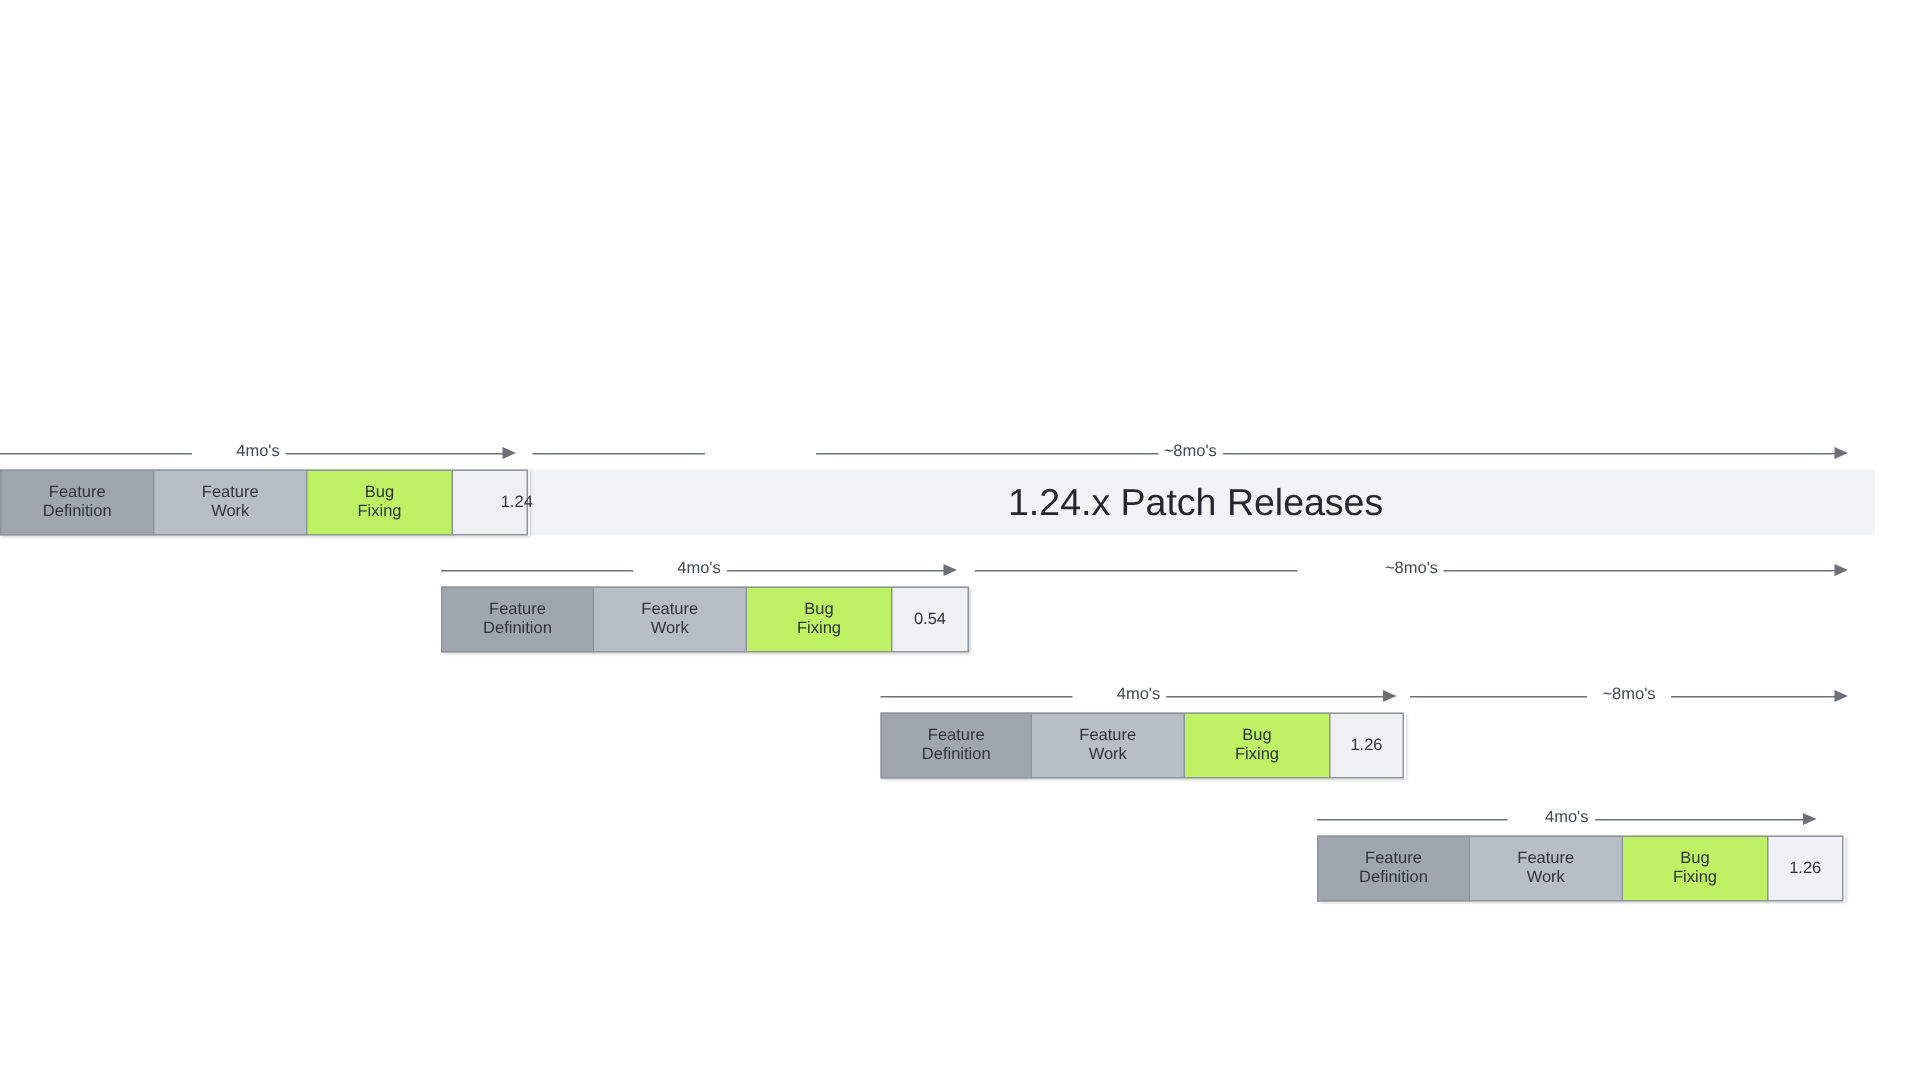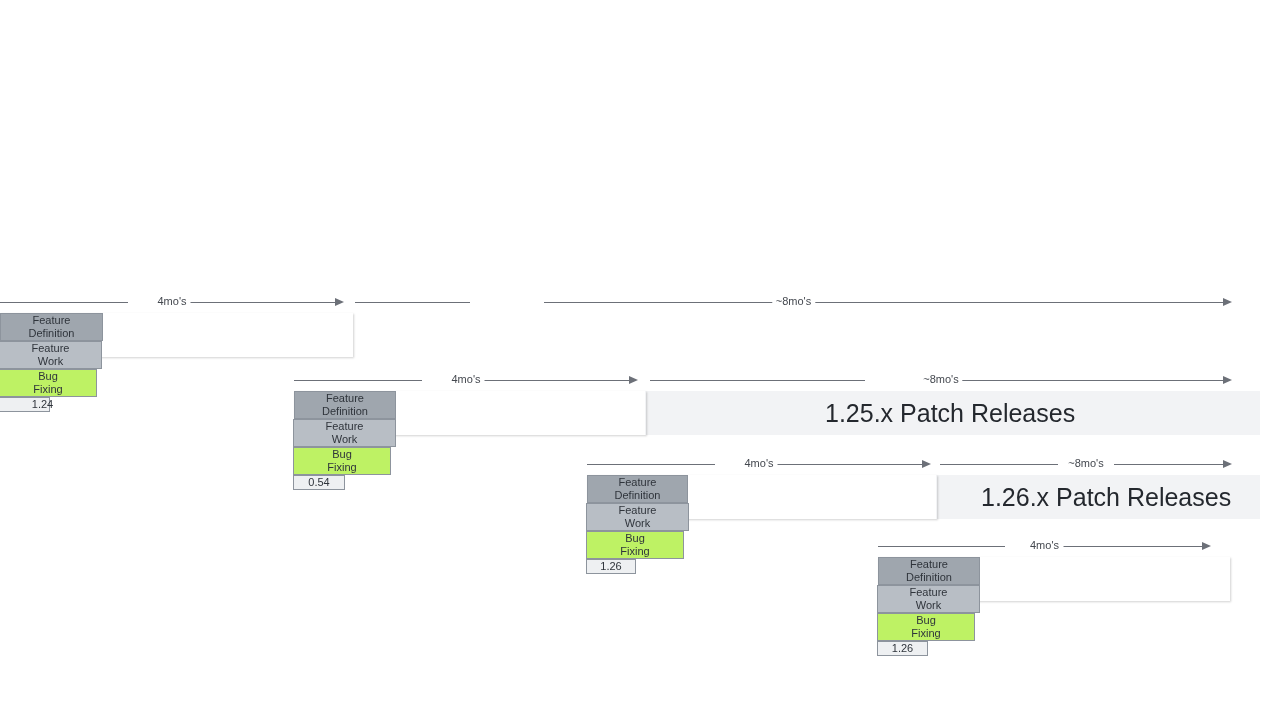--- a/index.html
+++ b/index.html
@@ -66,21 +66,20 @@
     padding: 0 4px;
   }
 
   
   .phase-track {
     position: absolute;
     top: 20px;
     height: 44px;
     display: flex;
     box-shadow: 1px 1px 2px rgba(0,0,0,0.18);
-    flex-direction: column;
   }
   .phase {
     box-sizing: border-box;
     border: 1px solid #8d949d;
     display: flex;
     align-items: center;
     justify-content: center;
     text-align: center;
     font-size: 11px;
     line-height: 13px;
@@ -124,20 +123,23 @@
       <span class="m-label">4mo's</span>
     </div>
 
     <div class="measure" style="left:355px; width:877px;">
       <div class="seg left" style="width:115px;"></div>
       <div class="seg right" style="width:680px;"></div>
       <div class="arrowhead"></div>
       <span class="m-label">~8mo's</span>
     </div>
 
+    <div class="patch-bar" style="left:352px; width:898px;">
+      <span class="patch-label" style="margin-left:320px;">1.24.x Patch Releases</span>
+    </div>
 
     <div class="phase-track" style="left:0px; width:353px;">
       <div class="phase p1" style="width:103px;">Feature
 Definition</div>
       <div class="phase p2" style="width:103px;">Feature
 Work</div>
       <div class="phase p3" style="width:98px;">Bug
 Fixing</div>
       <div class="phase p4" style="width:51px;padding-left:36px;">1.24</div>
     </div>
@@ -152,23 +154,20 @@
       <span class="m-label">4mo's</span>
     </div>
 
     <div class="measure" style="left:650px; width:582px;">
       <div class="seg left" style="width:215px;"></div>
       <div class="seg right" style="width:272px;"></div>
       <div class="arrowhead"></div>
       <span class="m-label">~8mo's</span>
     </div>
 
-    <div class="patch-bar" style="left:645px; width:615px;">
-      <span class="patch-label" style="margin-left:180px;">1.25.x Patch Releases</span>
-    </div>
 
     <div class="phase-track" style="left:294px; width:352px;">
       <div class="phase p1" style="width:102px;">Feature
 Definition</div>
       <div class="phase p2" style="width:103px;">Feature
 Work</div>
       <div class="phase p3" style="width:98px;">Bug
 Fixing</div>
       <div class="phase p4" style="width:52px;">0.54</div>
     </div>
@@ -183,23 +182,20 @@
       <span class="m-label">4mo's</span>
     </div>
 
     <div class="measure" style="left:940px; width:292px;">
       <div class="seg left" style="width:118px;"></div>
       <div class="seg right" style="width:110px;"></div>
       <div class="arrowhead"></div>
       <span class="m-label">~8mo's</span>
     </div>
 
-    <div class="patch-bar" style="left:936px; width:324px;">
-      <span class="patch-label" style="margin-left:45px;">1.26.x Patch Releases</span>
-    </div>
 
     <div class="phase-track" style="left:587px; width:350px;">
       <div class="phase p1" style="width:101px;">Feature
 Definition</div>
       <div class="phase p2" style="width:103px;">Feature
 Work</div>
       <div class="phase p3" style="width:98px;">Bug
 Fixing</div>
       <div class="phase p4" style="width:50px;">1.26</div>
     </div>

